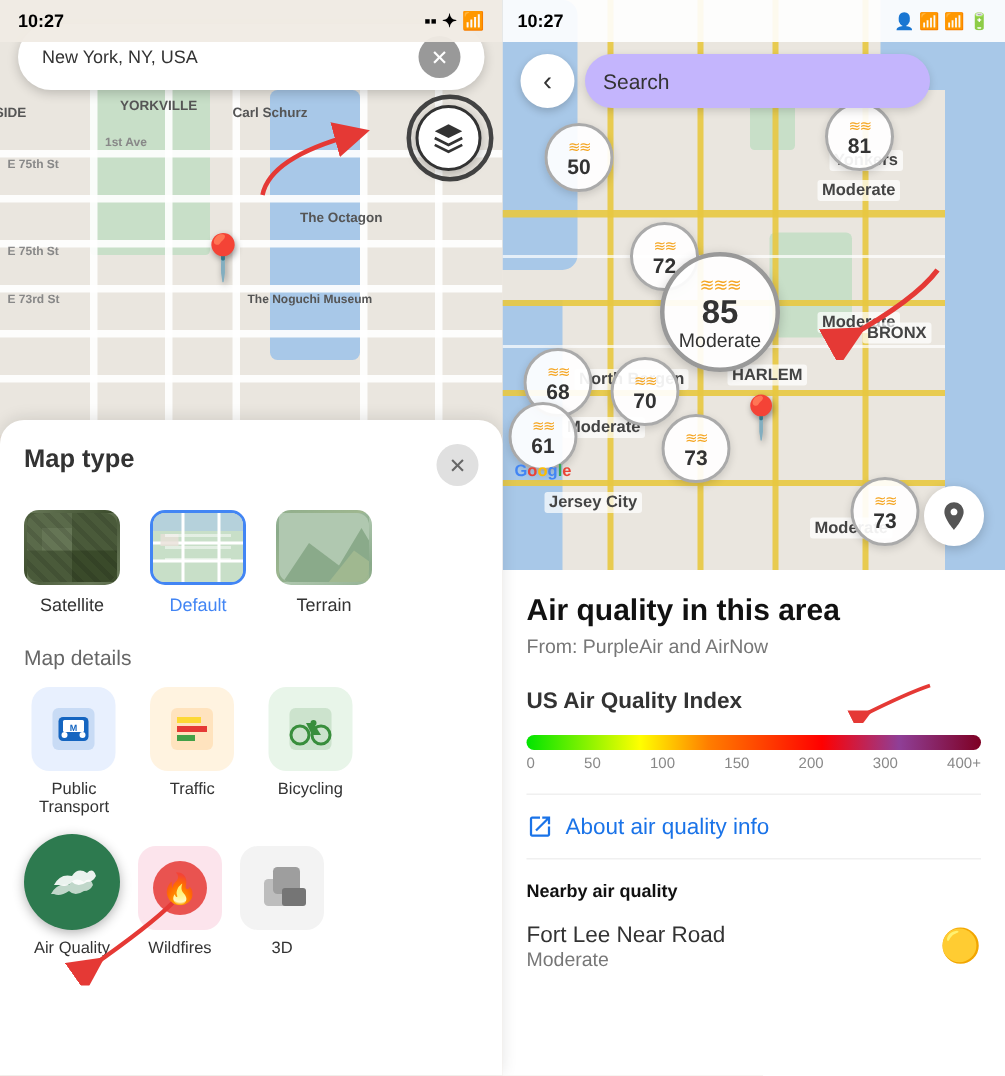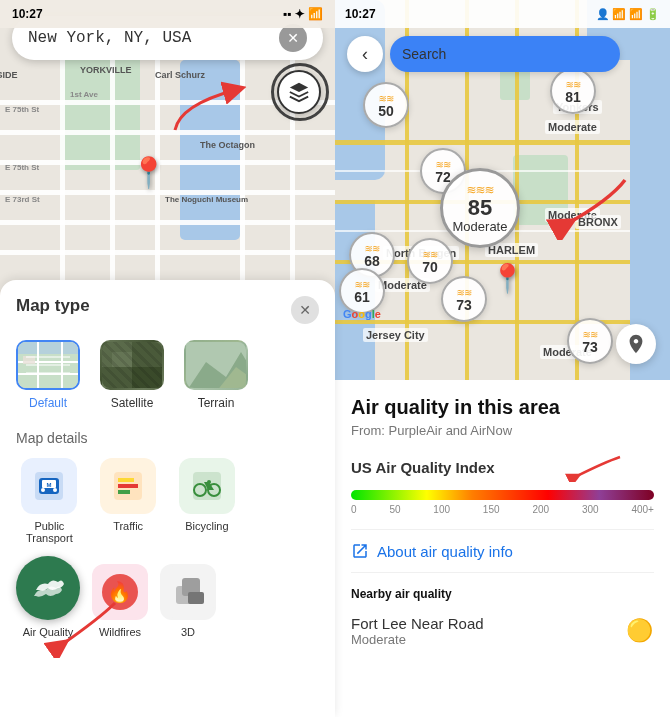--- a/index.html
+++ b/index.html
@@ -69,24 +69,23 @@
       border-radius: 22px;
       display: flex;
       align-items: center;
       padding: 0 16px;
       box-shadow: 0 2px 8px rgba(0,0,0,0.2);
       z-index: 10;
     }
 
     .search-text-left {
       flex: 1;
-      font-size: 16px;
+      font-size: 12px;
       font-weight: 500;
       color: #333;
-      font-family: Liberation Mono, monospace;
     }
 
     .close-btn-left {
       width: 28px;
       height: 28px;
       border-radius: 50%;
       background: #999;
       display: flex;
       align-items: center;
       justify-content: center;
@@ -380,21 +379,21 @@
       font-size: 18px;
       color: #333;
     }
 
     .search-bar-right {
       position: absolute;
       top: 36px;
       left: 55px;
       right: 50px;
       height: 36px;
-      background: #3b82f6;
+      background: #c4b5fd;
       border-radius: 18px;
       display: flex;
       align-items: center;
       padding: 0 12px;
       box-shadow: 0 2px 6px rgba(0,0,0,0.15);
       z-index: 20;
       font-size: 14px;
       color: #333;
     }
 
@@ -716,46 +715,46 @@
     <div class="pin-left">📍</div>
   </div>
 
   <div class="bottom-sheet-left">
     <div class="sheet-header-left">
       <span class="sheet-title-left">Map type</span>
       <div class="sheet-close-left">✕</div>
     </div>
 
     <div class="map-type-grid">
+      <div class="map-type-item">
+        <div class="map-type-icon icon-satellite">
+          <svg width="64" height="50" viewBox="0 0 64 50">
+            <rect width="64" height="50" fill="#4a5a3a"></rect>
+            <rect x="0" y="0" width="30" height="25" fill="#5a6a4a"></rect>
+            <rect x="30" y="25" width="34" height="25" fill="#3a4a2a"></rect>
+            <rect x="10" y="10" width="20" height="15" fill="#6a7a5a" opacity="0.7"></rect>
+          </svg>
+        </div>
+        <span class="map-type-label">Satellite</span>
+      </div>
       <div class="map-type-item">
         <div class="map-type-icon icon-default selected">
           <svg width="64" height="50" viewBox="0 0 64 50">
             <rect width="64" height="50" fill="#c8dfc8"></rect>
             <rect x="0" y="0" width="64" height="12" fill="#a8c8e8" opacity="0.6"></rect>
             <line x1="0" y1="20" x2="64" y2="20" stroke="white" stroke-width="2"></line>
             <line x1="0" y1="32" x2="64" y2="32" stroke="white" stroke-width="2"></line>
             <line x1="20" y1="0" x2="20" y2="50" stroke="white" stroke-width="2"></line>
             <line x1="44" y1="0" x2="44" y2="50" stroke="white" stroke-width="2"></line>
             <rect x="5" y="14" width="12" height="8" fill="#e8e0d8" opacity="0.8"></rect>
           </svg>
         </div>
         <span class="map-type-label selected">Default</span>
       </div>
       <div class="map-type-item">
-        <div class="map-type-icon icon-satellite">
-          <svg width="64" height="50" viewBox="0 0 64 50">
-            <rect width="64" height="50" fill="#4a5a3a"></rect>
-            <rect x="0" y="0" width="30" height="25" fill="#5a6a4a"></rect>
-            <rect x="30" y="25" width="34" height="25" fill="#3a4a2a"></rect>
-            <rect x="10" y="10" width="20" height="15" fill="#6a7a5a" opacity="0.7"></rect>
-          </svg>
-        </div>
-        <span class="map-type-label">Satellite</span>
-      </div>
-      <div class="map-type-item">
         <div class="map-type-icon icon-terrain">
           <svg width="64" height="50" viewBox="0 0 64 50">
             <rect width="64" height="50" fill="#b0c8b0"></rect>
             <polygon points="0,50 20,20 40,35 55,10 64,25 64,50" fill="#8aaa8a"></polygon>
             <polygon points="30,50 50,25 64,35 64,50" fill="#a0b890"></polygon>
           </svg>
         </div>
         <span class="map-type-label">Terrain</span>
       </div>
     </div>

